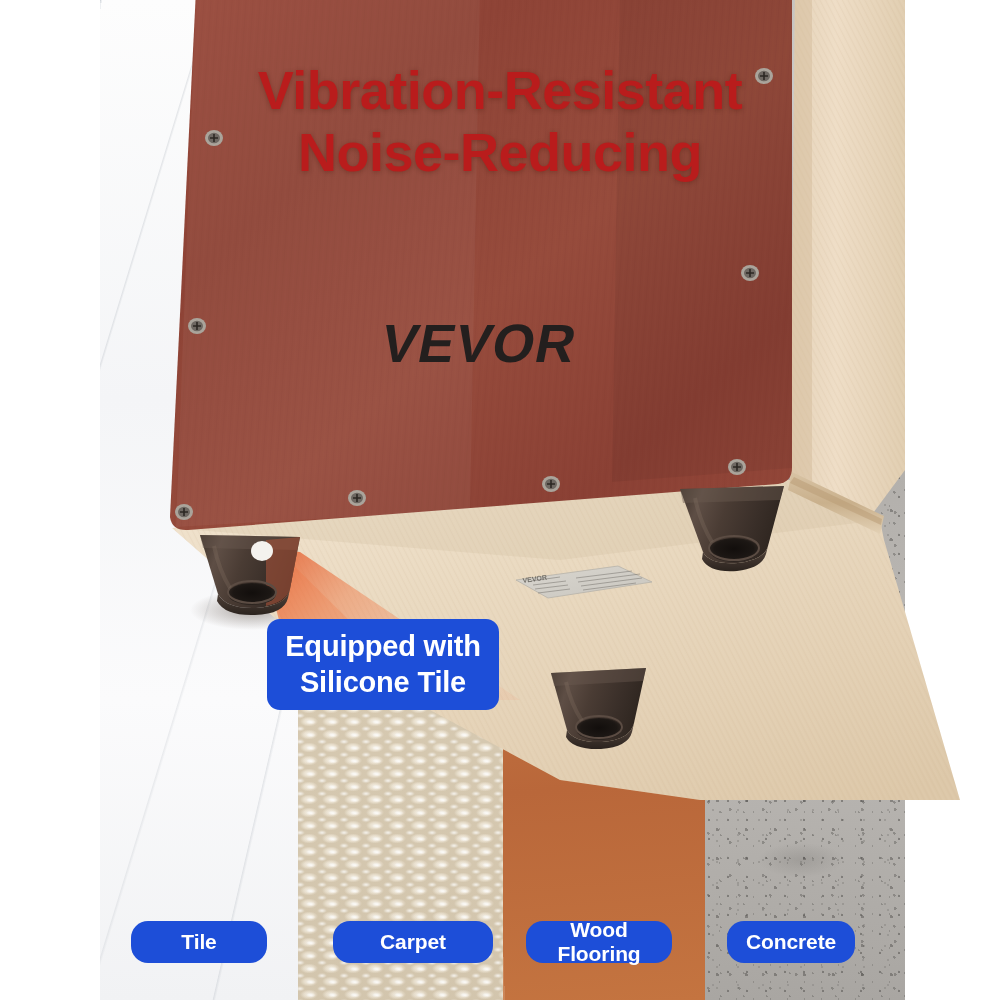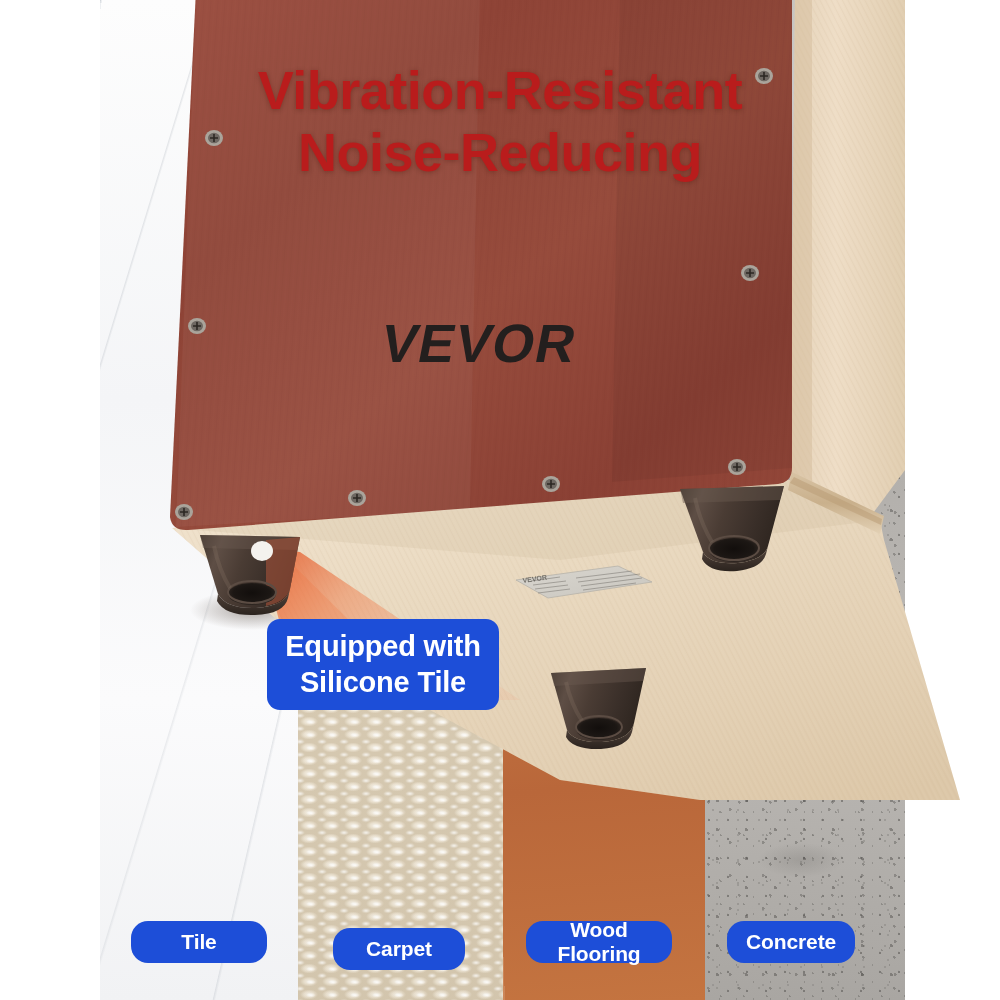--- a/index.html
+++ b/index.html
@@ -171,21 +171,21 @@
   }
 
   .badge-floor {
     height: 42px;
     border-radius: 17px;
     font-size: 21px;
     letter-spacing: -0.1px;
     top: 921px;
   }
   #badge-tile      { left: 131px; width: 136px; }
-  #badge-carpet    { left: 333px; width: 132px; margin-top: 7px; }
+  #badge-carpet    { left: 333px; width: 160px; }
   #badge-wood      { left: 526px; width: 146px; }
   #badge-concrete  { left: 727px; width: 128px; }
 </style>
 </head>
 <body>
 
 <div id="stage">
 
   <div class="floor-band band-tile"></div>
   <div class="floor-band band-carpet"></div>

